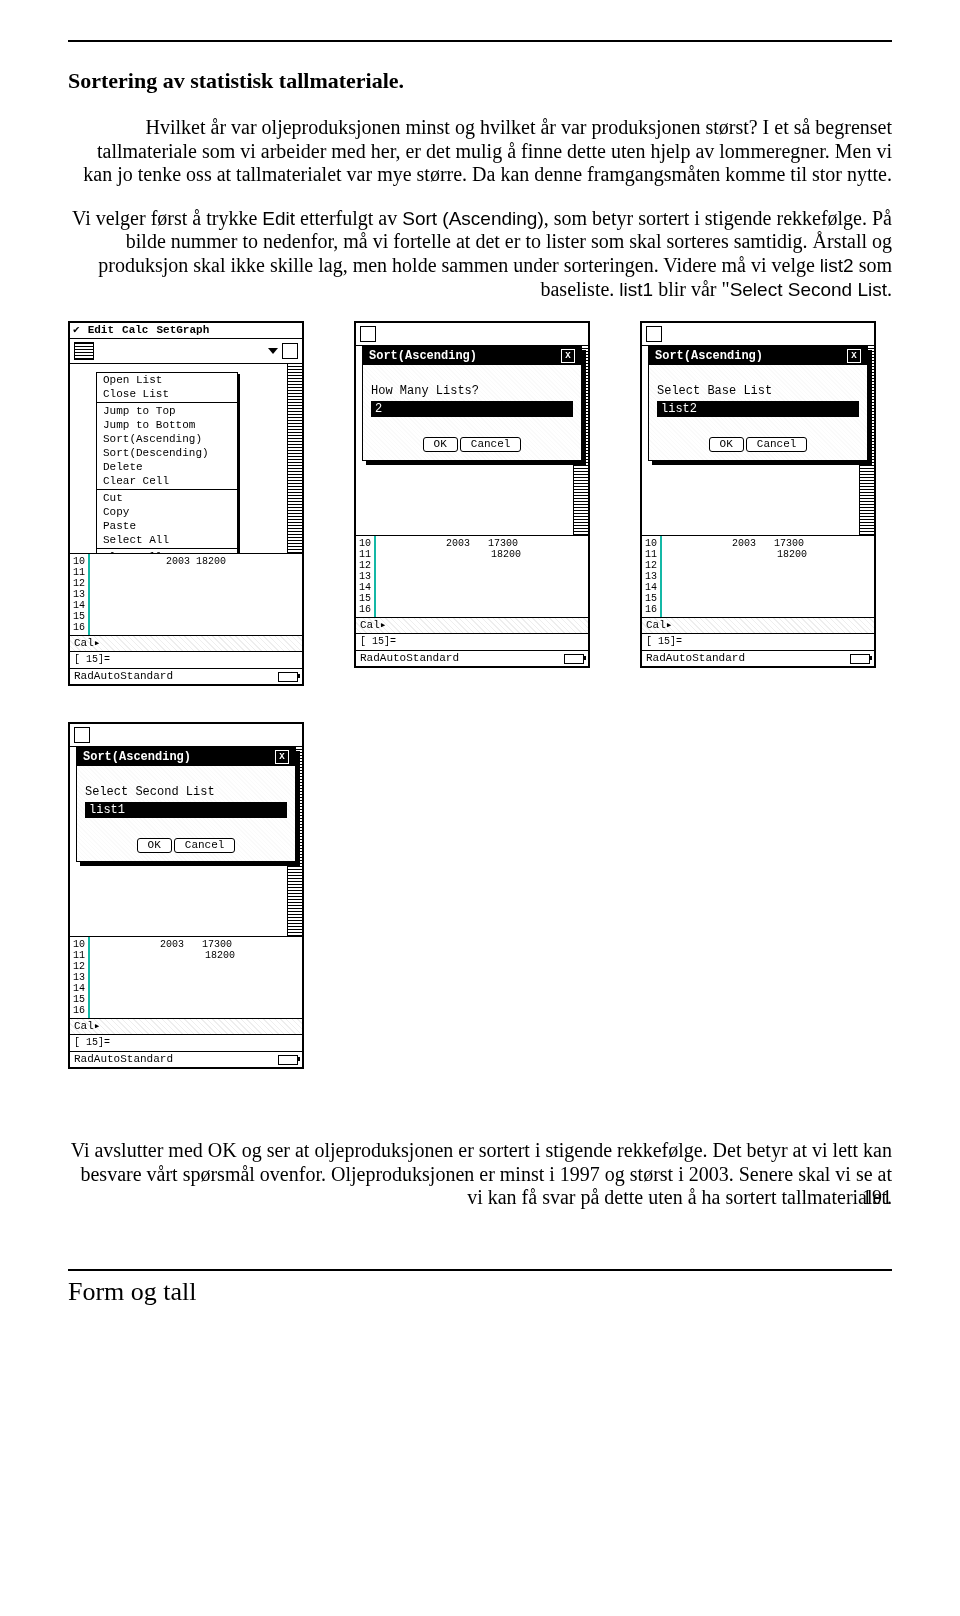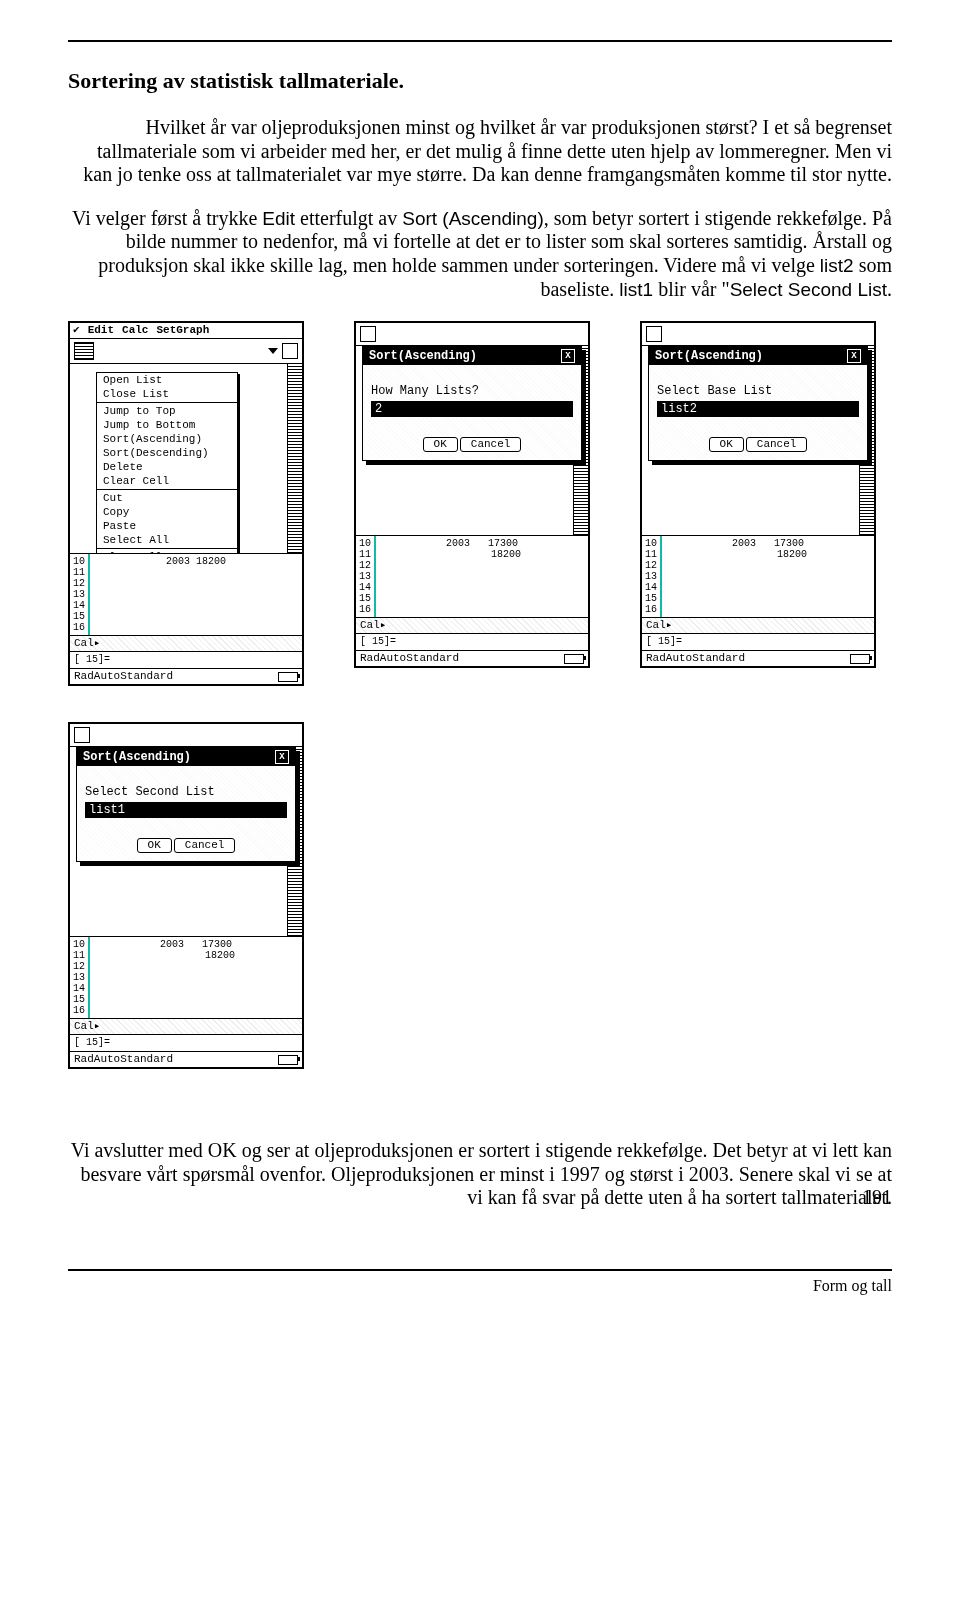--- a/index.html
+++ b/index.html
@@ -192,22 +192,22 @@
     position:absolute;top:0;right:0;width:14px;height:100%;
     background:repeating-linear-gradient(0deg,#000 0 1px,#fff 1px 3px);
     border-left:1px solid #000;
   }
   
   .footer-rule {
     border-top: 2px solid #000;
     margin: 60px 0 6px 0;
   }
   .footer-text {
-    text-align:right;
-    font-size:16px;
+    text-align:left;
+    font-size:26px;
     margin-bottom:2px;
   }
   .pagenum {
     text-align:right;
     font-size:20px;
     margin-top:-44px;
     margin-bottom: 8px;
   }
 </style>
 </head>

